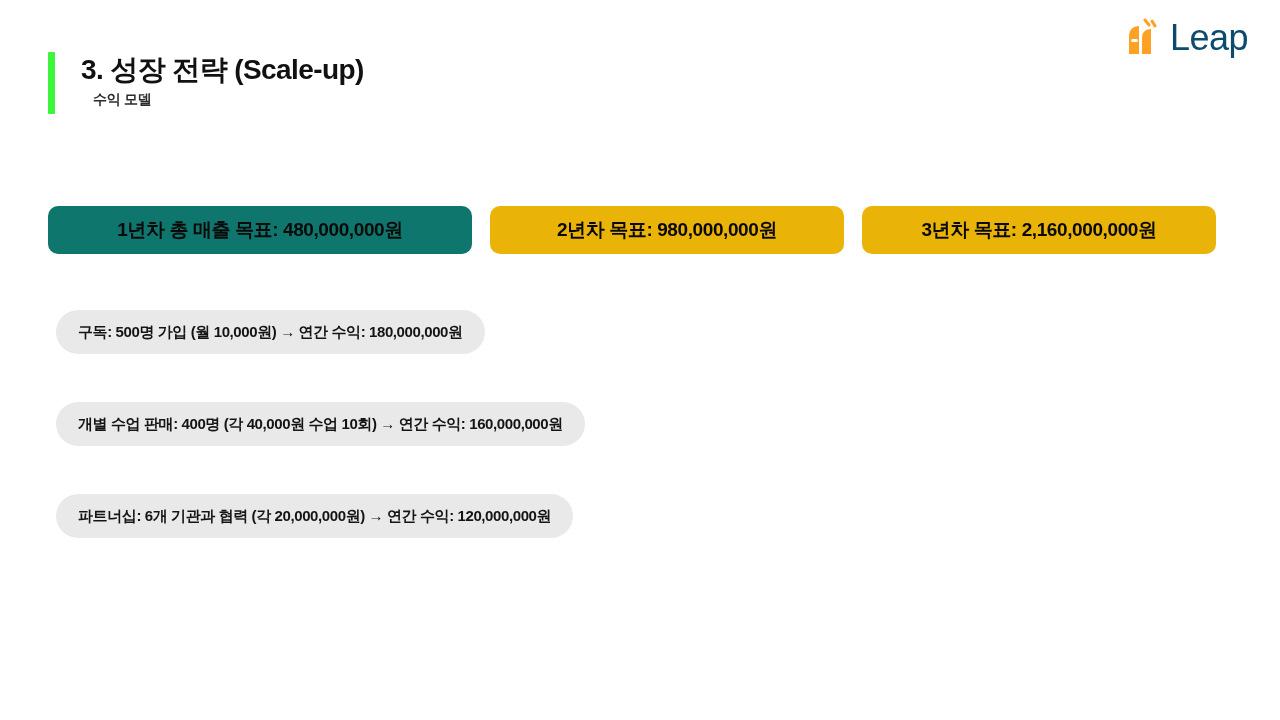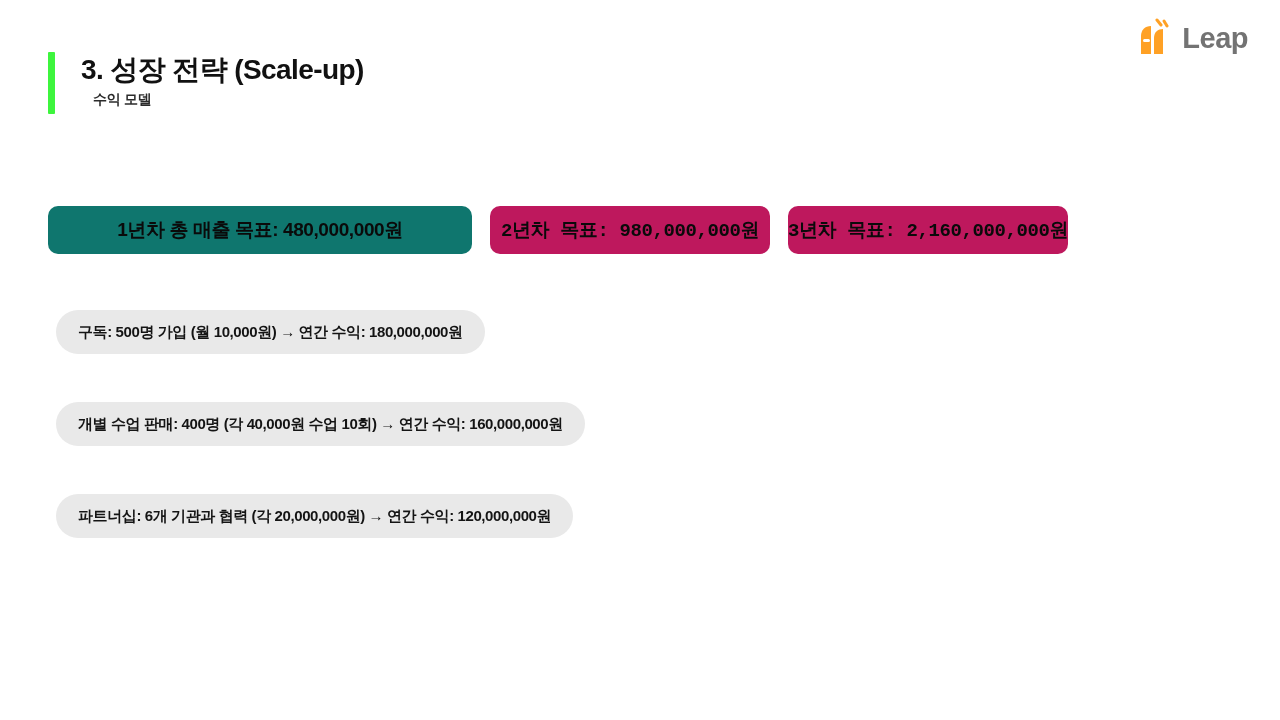--- a/index.html
+++ b/index.html
@@ -23,23 +23,23 @@
     display: flex;
     align-items: center;
     gap: 6px;
   }
   .logo-mark {
     width: 42px;
     height: 40px;
     display: block;
   }
   .logo-text {
-    font-size: 29px;
-    font-weight: 700;
-    color: #737373;
+    font-size: 36px;
+    font-weight: 400;
+    color: #0c4a6e;
     letter-spacing: -0.5px;
     line-height: 1;
   }
 
   
   .title-wrap {
     position: absolute;
     top: 52px;
     left: 48px;
     display: flex;
@@ -94,23 +94,22 @@
     letter-spacing: -0.4px;
     white-space: nowrap;
     padding: 0 18px;
     box-sizing: border-box;
   }
   .goal-pill.primary {
     background: #0f766e;
     width: 424px;
   }
   .goal-pill.secondary {
-    background: #be185d;
-    width: 280px;
-    font-family: Liberation Mono, monospace;
+    background: #eab308;
+    width: 354px;
   }
   .goal-gap-a { width: 18px; flex: none; }
   .goal-gap-b { width: 18px; flex: none; }
 
   
   .lines {
     position: absolute;
     top: 310px;
     left: 56px;
     width: 1160px;

